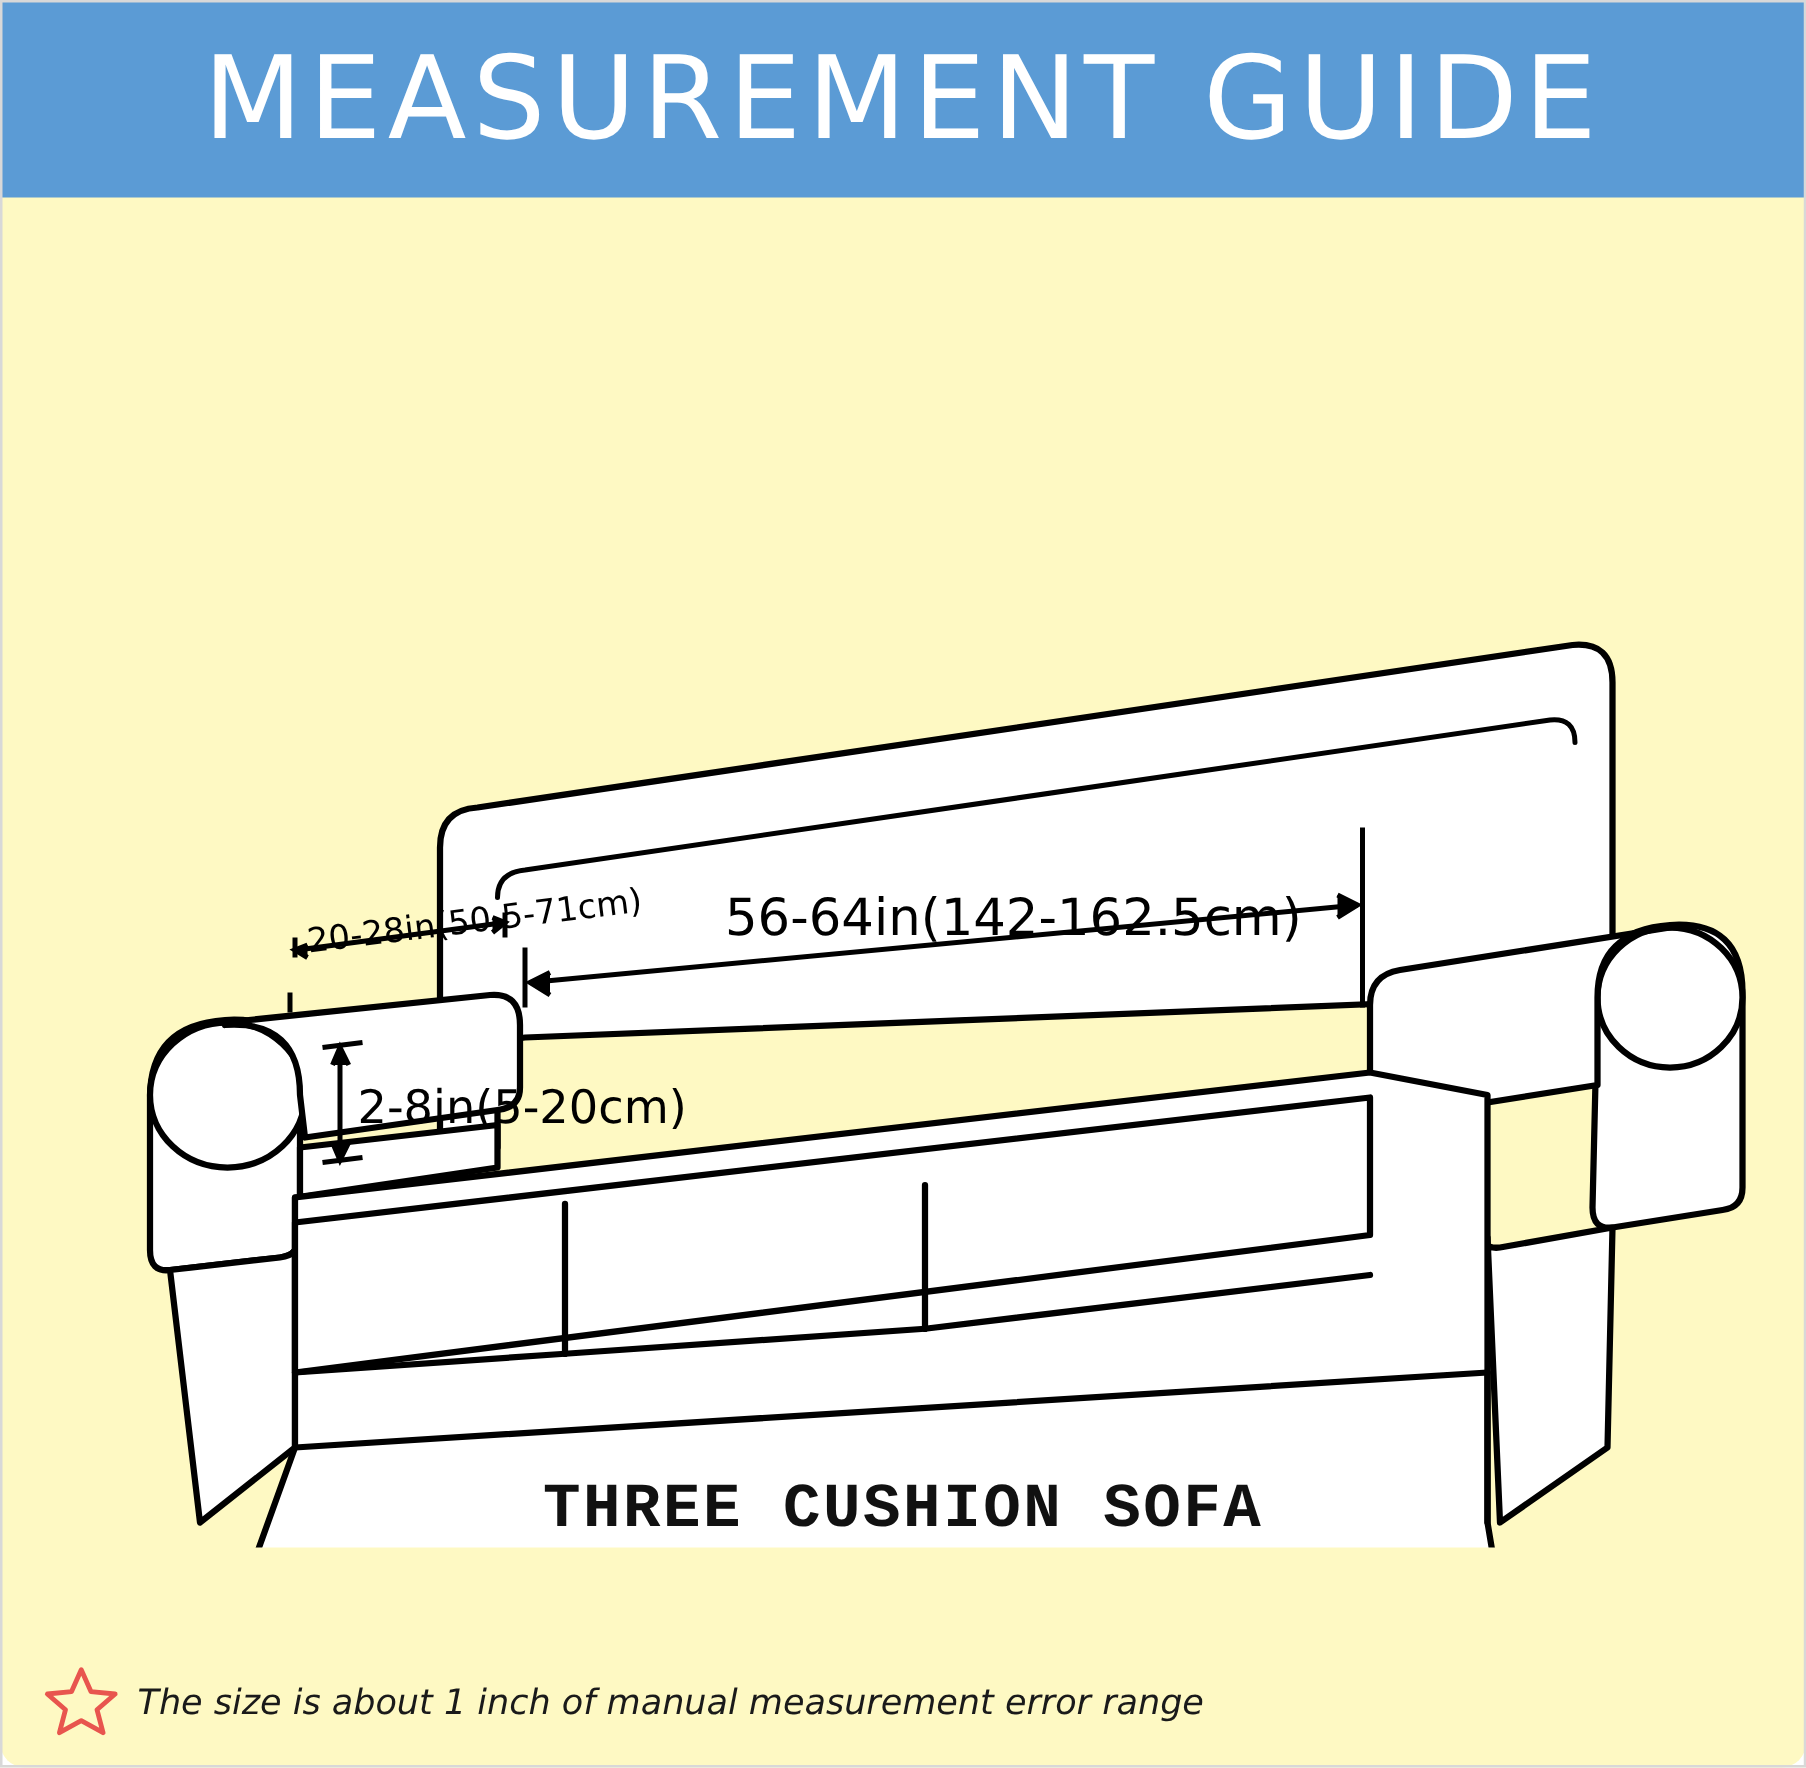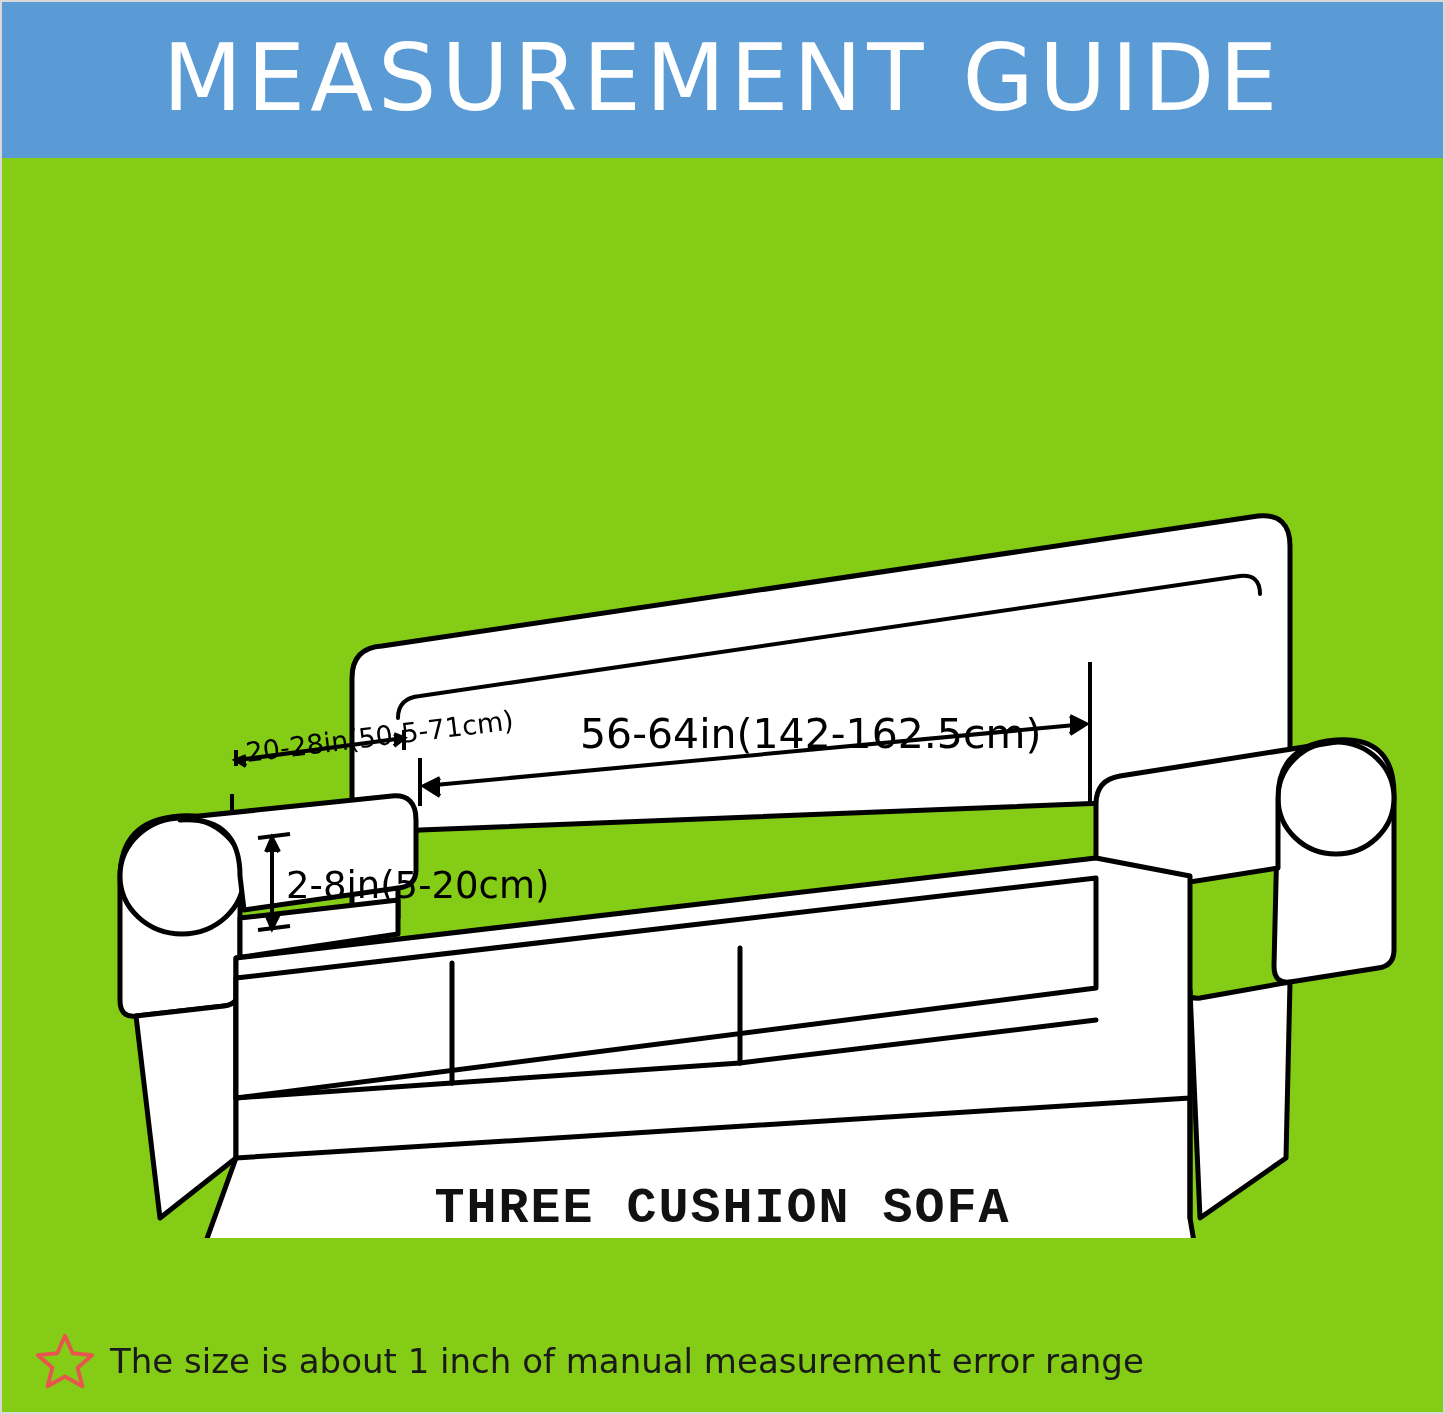--- a/index.html
+++ b/index.html
@@ -11,22 +11,23 @@
     width: 1445px;
     height: 1414px;
     font-family: "Liberation Sans", sans-serif;
     position: relative;
     overflow: hidden;
   }
   .page {
     position: relative;
     width: 1445px;
     height: 1414px;
-    background: #84cc16;
+    background: #fef9c3;
     box-sizing: border-box;
+    border-radius: 20px;
   }
   
   .header-banner {
     position: absolute;
     left: 0;
     top: 0;
     width: 1445px;
     height: 158px;
     background: #5b9bd5;
     display: flex;
@@ -79,24 +80,25 @@
     padding-left: 34px;
     box-sizing: border-box;
   }
   .star-icon {
     flex: 0 0 auto;
     width: 62px;
     height: 62px;
     margin-right: 14px;
   }
   .footer-text {
-    font-size: 34px;
+    font-size: 28px;
     color: #1a1a1a;
     white-space: nowrap;
     font-family: "DejaVu Sans", sans-serif;
+    font-style: italic;
   }
   
   .outer-border {
     position: absolute;
     left: 0;
     top: 0;
     width: 1445px;
     height: 1414px;
     border: 2px solid #d8d8d8;
     box-sizing: border-box;

